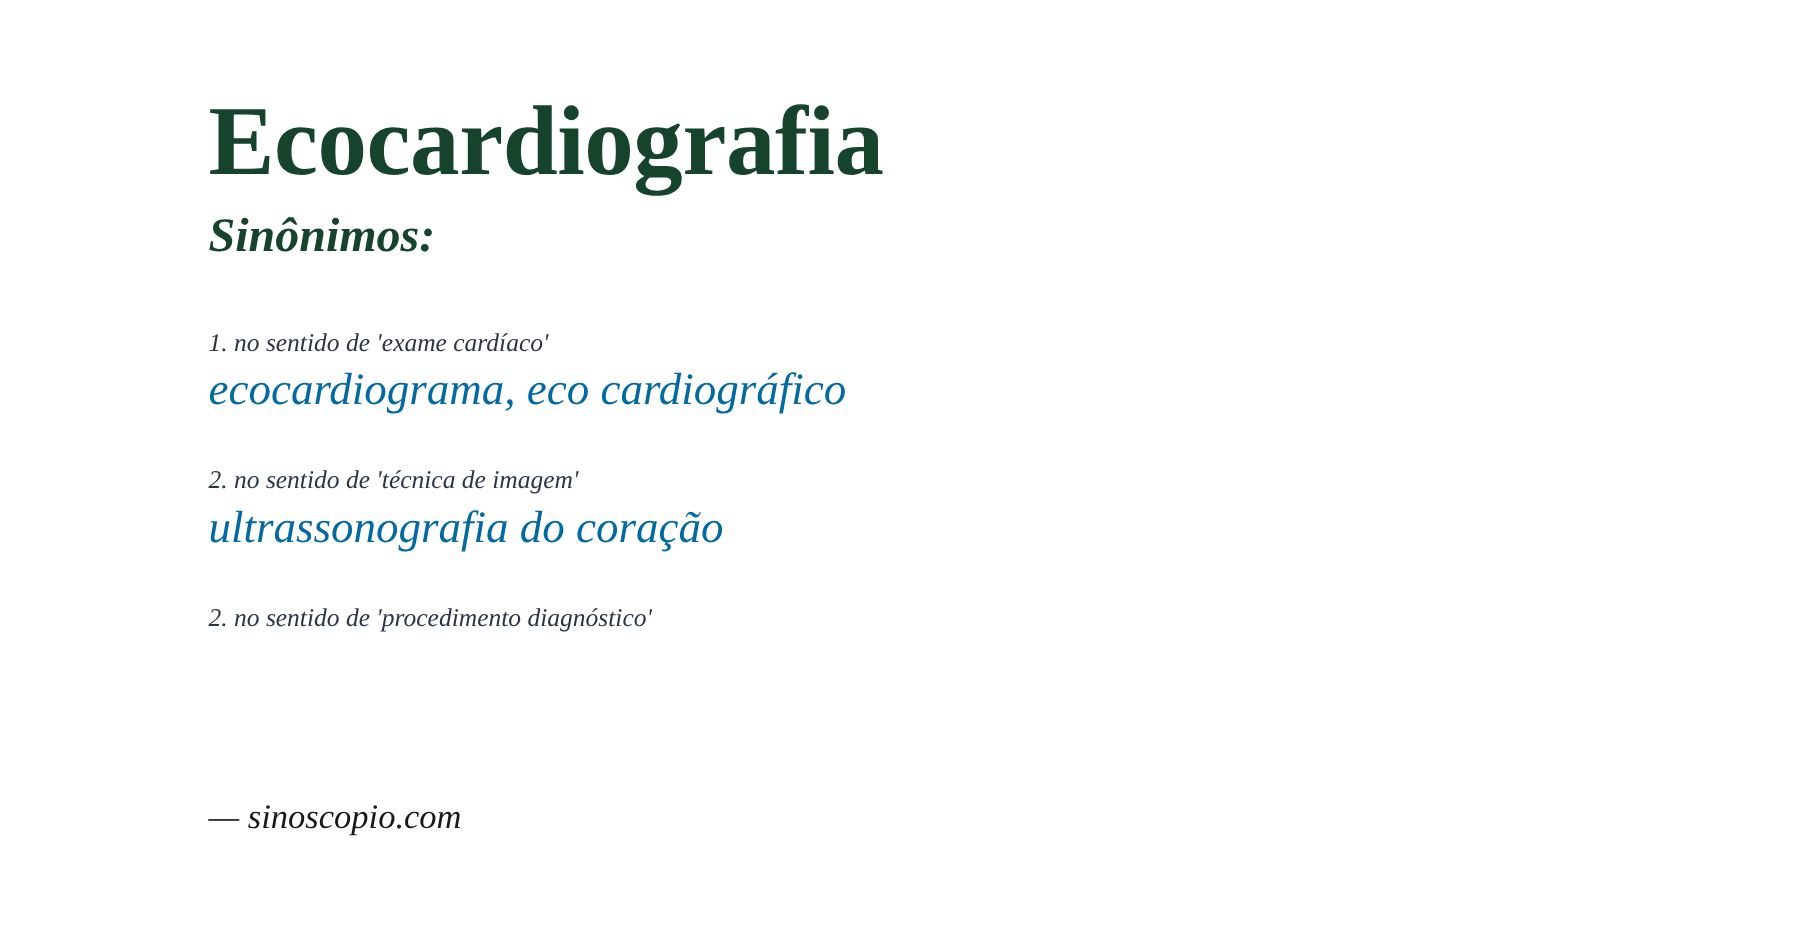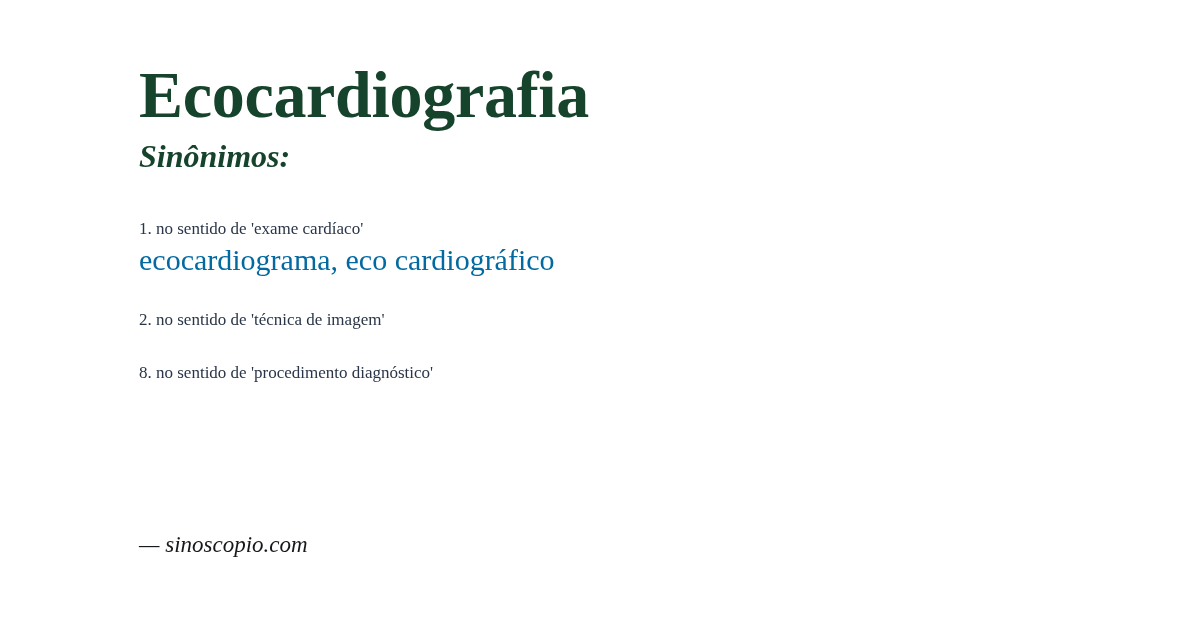--- a/index.html
+++ b/index.html
@@ -41,20 +41,21 @@
     font-style: italic;
     line-height: 1.0;
     color: #15432b;
   }
 
   .senses {
     margin: 0;
     padding: 0;
     list-style: none;
     padding-top: 46px;
+    font-style: italic;
   }
 
   .sense {
     margin: 0 0 31px 0;
   }
   .sense:last-child {
     margin-bottom: 0;
   }
 
   .sense-label {
@@ -96,23 +97,24 @@
 
   <ul class="senses">
 
     <li class="sense">
       <span class="sense-label">1. no sentido de 'exame cardíaco'</span>
       <span class="sense-synonyms">ecocardiograma, eco cardiográfico</span>
     </li>
 
     <li class="sense">
       <span class="sense-label">2. no sentido de 'técnica de imagem'</span>
+      <span class="sense-synonyms">ultrassonografia do coração</span>
     </li>
 
     <li class="sense">
-      <span class="sense-label">8. no sentido de 'procedimento diagnóstico'</span>
+      <span class="sense-label">2. no sentido de 'procedimento diagnóstico'</span>
     </li>
 
   </ul>
 
   <div class="attribution">— sinoscopio.com</div>
 
 </div>
 
 </body></html>

